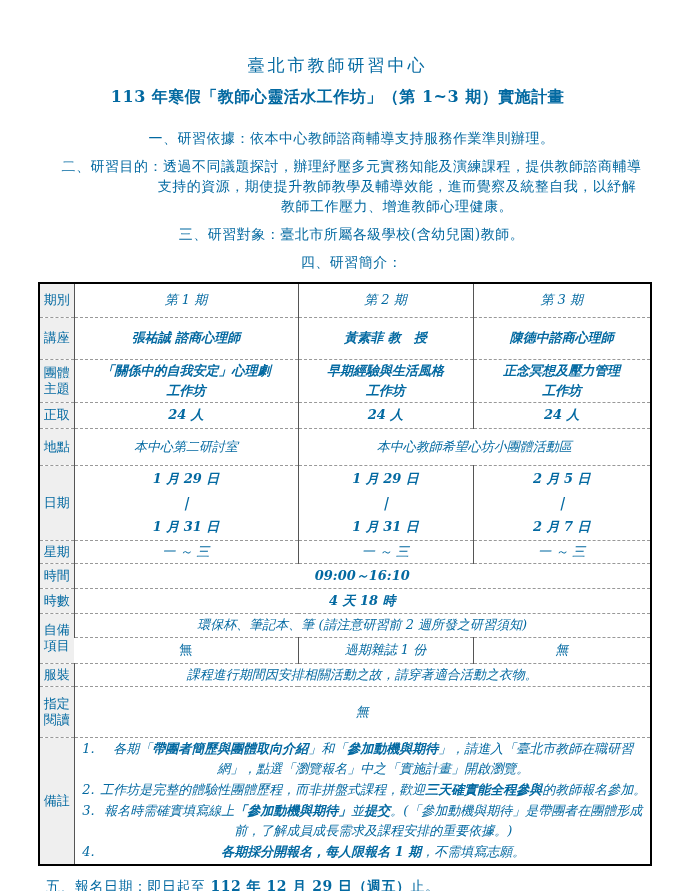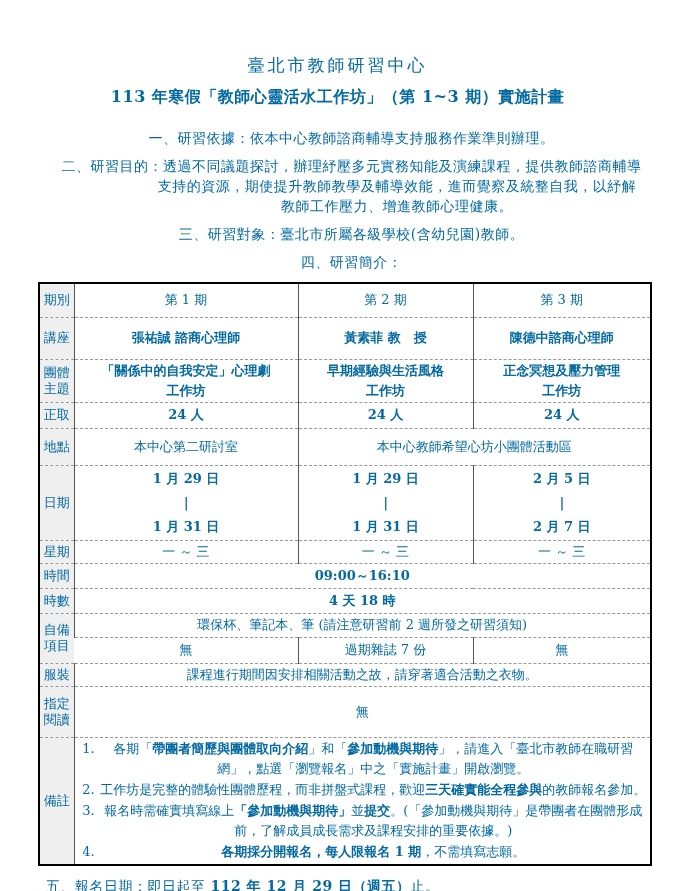--- a/index.html
+++ b/index.html
@@ -16,21 +16,21 @@
   .intro .line{line-height:20px;white-space:nowrap;}
   .intro .item{margin-bottom:8px;text-align:center;}
   .intro .cont{margin-left:91px;}
   
   .tbl-wrap{margin-left:38px;margin-top:10px;}
   table.main{border-collapse:collapse;table-layout:fixed;width:612px;border:2px solid #000;}
   table.main td{
     font-size:13px;text-align:center;vertical-align:middle;
     padding:1px 3px;overflow:hidden;box-sizing:border-box;
   }
-  table.main td + td{border-left:1px solid #555;}
+  table.main td + td{border-left:1px solid #555;font-style:italic;}
   table.main tr + tr td{border-top:1px dashed #999;}
   td.lbl{background:#efefef;line-height:16px;}
   .b{font-weight:bold;}
   .ml{white-space:pre-line;}
   .dates{line-height:24px;font-weight:bold;}
   .theme{line-height:20px;font-weight:bold;}
   .r1{height:34px;} .r2{height:42px;} .r3{height:42px;padding-left:48px;} .r4{height:26px;}
   .r5{height:37px;} .r6{height:58px;} .r7{height:23px;} .r8{height:25px;padding-left:16px;}
   .r9{height:25px;} .r10a{height:24px;} .r10b{height:26px;} .r11{height:23px;}
   .r12{height:51px;} 
@@ -138,21 +138,21 @@
         <td colspan="3" class="b">4 天 18 時</td>
       </tr>
 
       <tr class="r10a">
         <td class="lbl ml" rowspan="2">自備
 項目</td>
         <td colspan="3">環保杯、筆記本、筆 (請注意研習前 2 週所發之研習須知)</td>
       </tr>
       <tr class="r10b">
         <td>無</td>
-        <td>過期雜誌 7 份</td>
+        <td>過期雜誌 1 份</td>
         <td>無</td>
       </tr>
 
       <tr class="r11">
         <td class="lbl">服裝</td>
         <td colspan="3">課程進行期間因安排相關活動之故，請穿著適合活動之衣物。</td>
       </tr>
 
       <tr class="r12">
         <td class="lbl ml">指定

